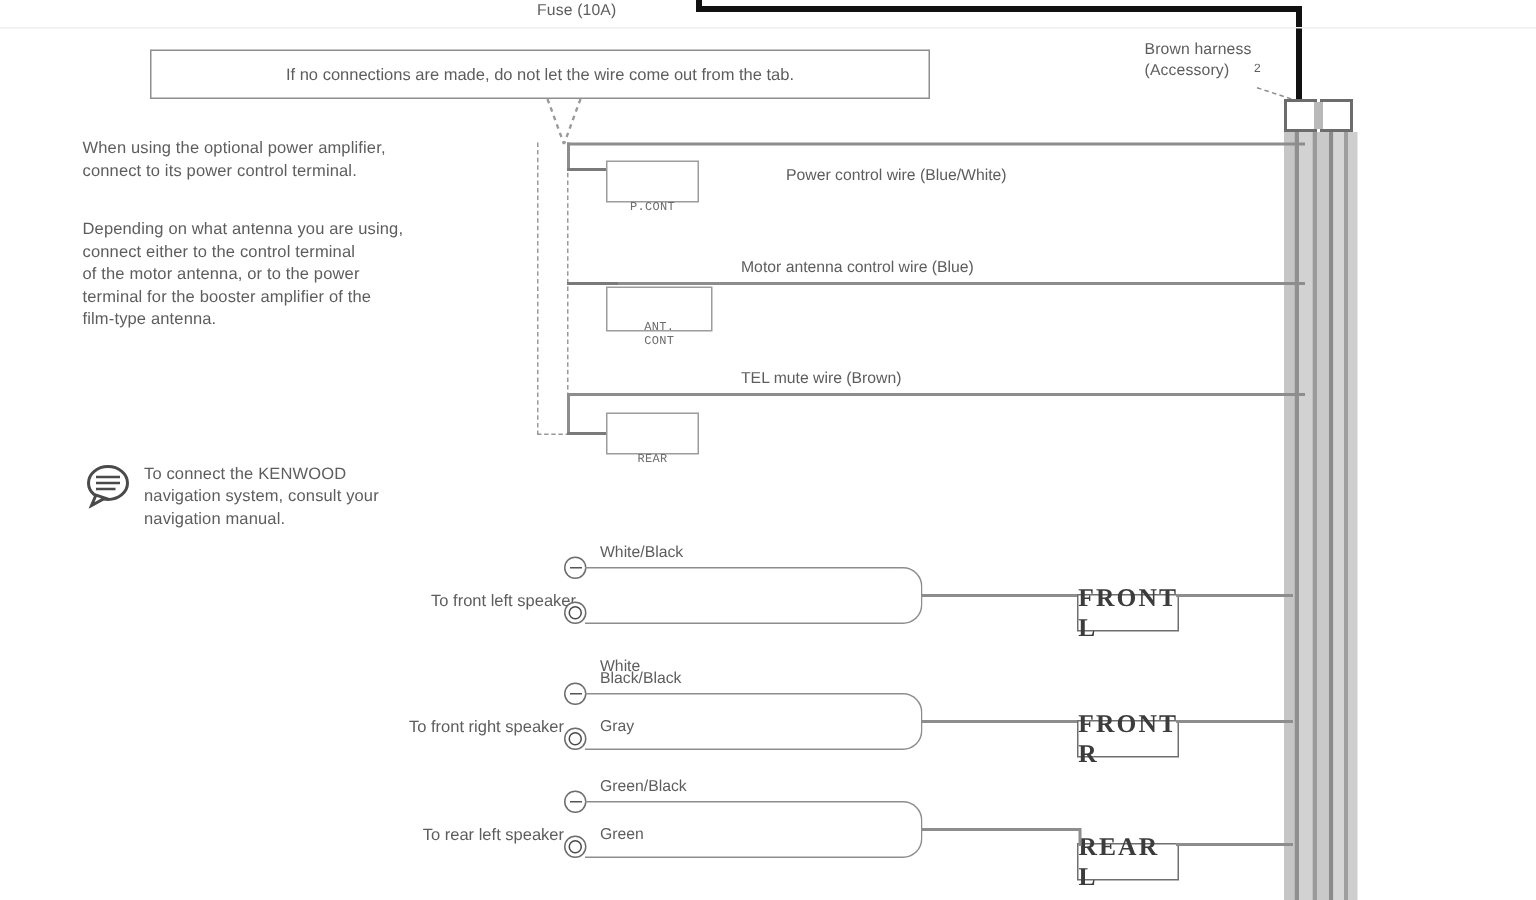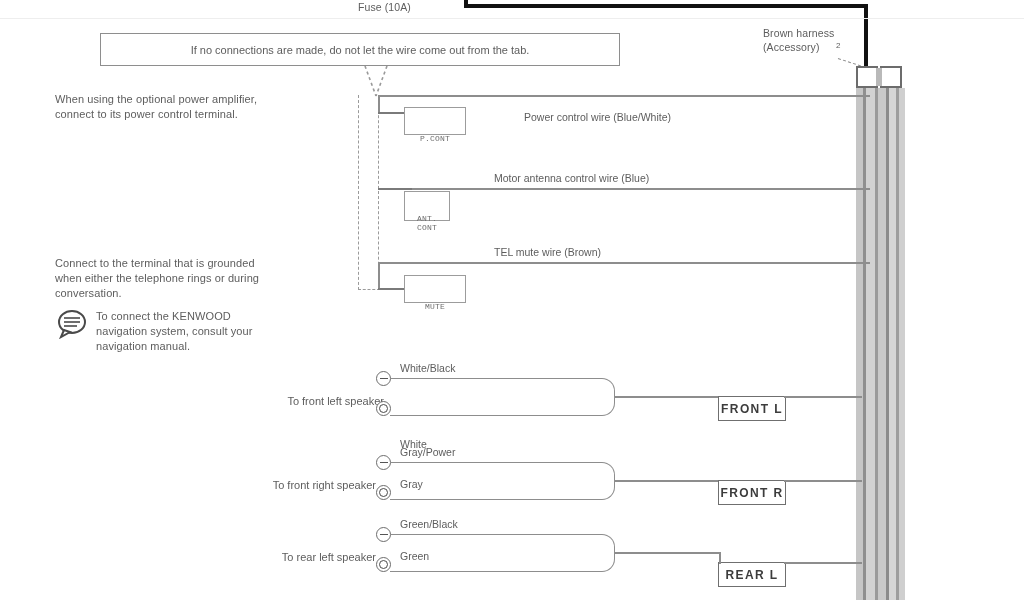--- a/index.html
+++ b/index.html
@@ -90,22 +90,22 @@
   .conn-box {
     position: absolute;
     border: 1.6px solid #6f6f6f;
     background: #fff;
     box-sizing: border-box;
     display: flex;
     align-items: center;
     justify-content: center;
   }
   .conn-box .conn-label {
-    font-family: Liberation Sans, sans-serif;
-    font-size: 12px;
+    font-family: Liberation Serif, serif;
+    font-size: 17px;
     letter-spacing: 1.4px;
     color: #3c3c3c;
     font-weight: bold;
   }
 
   
   .wire-label {
     position: absolute;
     font-size: 10.5px;
     color: #5d5d5d;
@@ -207,23 +207,25 @@
     <div class="note-text">If no connections are made, do not let the wire come out from the tab.</div>
   </div>
 
   <svg class="dash-leader" style="left:345px; top:66px; width:60px; height:34px;" viewBox="0 0 60 34">
     <path d="M20 0 L31 30" stroke="#9a9a9a" stroke-width="1.6" fill="none" stroke-dasharray="3,3"></path>
     <path d="M42 0 L31 30" stroke="#9a9a9a" stroke-width="1.6" fill="none" stroke-dasharray="3,3"></path>
   </svg>
 
   <div class="txt" style="left:55px; top:92px; width:300px;">When using the optional power amplifier,
 connect to its power control terminal.</div>
-  <div class="txt" style="left:55px; top:256px; width:300px;">Connect to the terminal that is grounded
-when either the telephone rings or during
-conversation.</div>
+  <div class="txt" style="left:55px; top:146px; width:300px;">Depending on what antenna you are using,
+connect either to the control terminal
+of the motor antenna, or to the power
+terminal for the booster amplifier of the
+film-type antenna.</div>
 
   <svg class="memo-icon" style="left:57px; top:309px; width:32px; height:30px;" viewBox="0 0 32 30">
     <ellipse cx="15" cy="13" rx="13" ry="11" fill="#ffffff" stroke="#4a4a4a" stroke-width="2"></ellipse>
     <path d="M7 21 L4 28 L13 23 Z" fill="#ffffff" stroke="#4a4a4a" stroke-width="2"></path>
     <line x1="7" y1="9" x2="23" y2="9" stroke="#4a4a4a" stroke-width="1.6"></line>
     <line x1="7" y1="13" x2="23" y2="13" stroke="#4a4a4a" stroke-width="1.6"></line>
     <line x1="7" y1="17" x2="20" y2="17" stroke="#4a4a4a" stroke-width="1.6"></line>
   </svg>
   <div class="txt" style="left:96px; top:309px; width:250px;">To connect the KENWOOD
 navigation system, consult your
@@ -237,31 +239,31 @@
   <div class="wire-label" style="left:524px; top:91px; transform:translateY(-100%);margin-top:32px;">Power control wire (Blue/White)</div>
   <div class="line-v" style="left:378px; top:95px; height:18px;"></div>
   <div class="line-h thick" style="left:378px; top:112px; width:34px;"></div>
   <div class="tab-box" style="left:404px; top:107px; width:62px; height:28px;">
     <span class="tab-label">P.CONT</span>
   </div>
 
   <div class="line-h" style="left:378px; top:188px; width:492px;"></div>
   <div class="wire-label" style="left:494px; top:184px; transform:translateY(-100%);">Motor antenna control wire (Blue)</div>
   <div class="line-h thick" style="left:378px; top:188px; width:34px;"></div>
-  <div class="tab-box" style="left:404px; top:191px; width:46px; height:30px;">
+  <div class="tab-box" style="left:404px; top:191px; width:71px; height:30px;">
     <span class="tab-label">ANT.
 CONT</span>
   </div>
 
   <div class="line-h" style="left:378px; top:262px; width:492px;"></div>
   <div class="wire-label" style="left:494px; top:258px; transform:translateY(-100%);">TEL mute wire (Brown)</div>
   <div class="line-v" style="left:378px; top:262px; height:28px;"></div>
   <div class="line-h thick" style="left:378px; top:288px; width:34px;"></div>
   <div class="tab-box" style="left:404px; top:275px; width:62px; height:28px;">
-    <span class="tab-label">MUTE</span>
+    <span class="tab-label">REAR</span>
   </div>
 
   <div class="spk-name" style="left:236px; top:395px; width:148px;">To front left speaker</div>
 
   <div class="polarity" style="left:376px; top:371px;">
     <span class="bar-h"></span>
   </div>
   <div class="polarity plus" style="left:376px; top:401px;">
     <span class="inner"></span>
   </div>
@@ -278,21 +280,21 @@
 
   <div class="spk-name" style="left:228px; top:479px; width:148px;">To front right speaker</div>
 
   <div class="polarity" style="left:376px; top:455px;">
     <span class="bar-h"></span>
   </div>
   <div class="polarity plus" style="left:376px; top:485px;">
     <span class="inner"></span>
   </div>
 
-  <div class="wire-label" style="left:400px; top:446px;">Gray/Power</div>
+  <div class="wire-label" style="left:400px; top:446px;">Black/Black</div>
   <div class="wire-label" style="left:400px; top:478px;">Gray</div>
 
   <div class="spk-bracket" style="left:390px; top:462px; width:225px; height:38px;"></div>
   <div class="line-h" style="left:614px; top:480px; width:106px;"></div>
   <div class="conn-box" style="left:718px; top:480px; width:68px; height:25px;">
     <span class="conn-label">FRONT R</span>
   </div>
   <div class="line-h" style="left:784px; top:480px; width:78px;"></div>
 
   <div class="spk-name" style="left:228px; top:551px; width:148px;">To rear left speaker</div>

